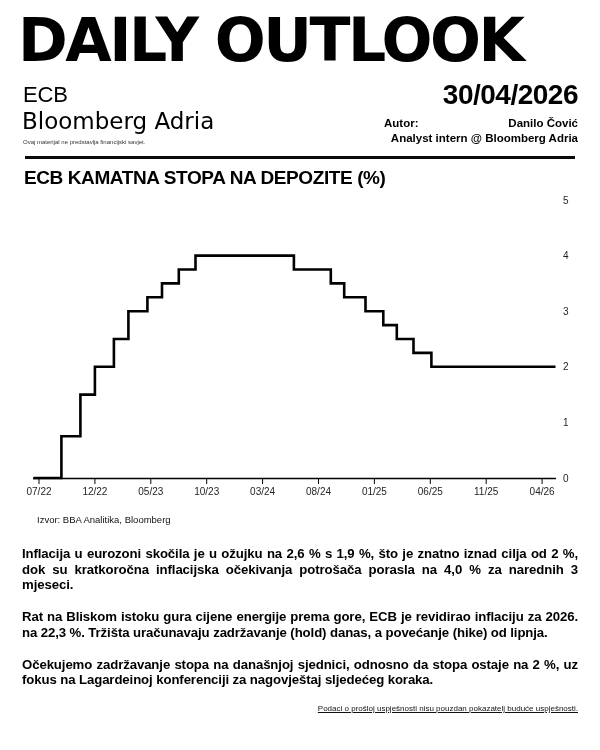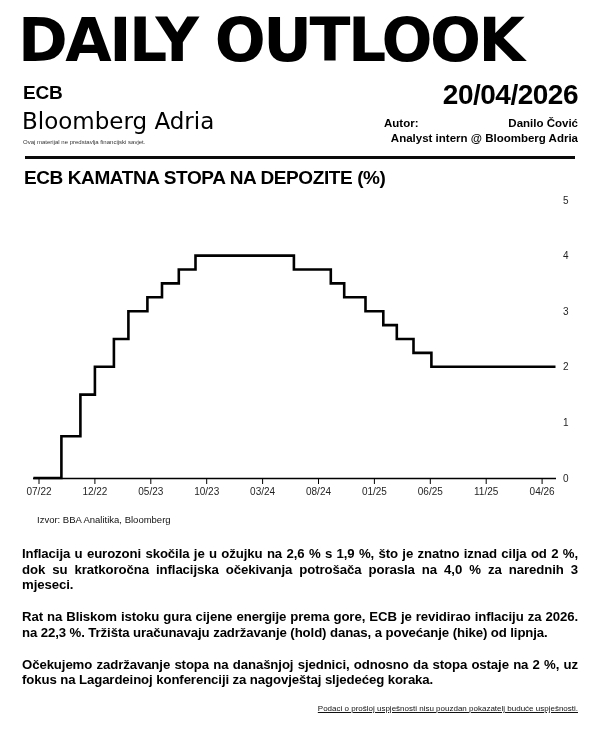--- a/index.html
+++ b/index.html
@@ -1,21 +1,21 @@
 <!DOCTYPE html>
 <html><head>
 <meta charset="utf-8">
 <style>
   html,body{margin:0;padding:0;background:#fff;}
   .page{position:relative;width:600px;height:750px;background:#ffffff;color:#000;
         font-family:"Liberation Sans",sans-serif;overflow:hidden;}
   .abs{position:absolute;}
   .masthead{left:18px;top:10px;font-family:"DejaVu Sans",sans-serif;font-weight:900;
             font-size:60px;line-height:1;letter-spacing:-2.5px;white-space:nowrap;}
-  .topic{left:23px;top:82px;font-size:19px;font-weight:700;letter-spacing:-0.2px;}
+  .topic{left:23px;top:82px;font-size:22px;font-weight:400;letter-spacing:-0.2px;}
   .issue-date{right:22px;top:79px;font-size:28px;font-weight:700;letter-spacing:-0.5px;text-align:right;}
   .brand{left:22px;top:108px;font-family:"DejaVu Sans",sans-serif;font-size:23px;font-weight:400;}
   .brand-disc{left:23px;top:139px;font-size:6px;color:#333;}
   .author{right:22px;top:116px;width:194px;font-size:11.5px;font-weight:700;line-height:1.3;}
   .author-row{display:flex;justify-content:space-between;}
   .author-role{text-align:right;}
   .rule{left:25px;right:25px;top:156px;height:3px;background:#0a0a0a;}
   .chart-title{left:24px;top:167px;font-size:19px;font-weight:800;letter-spacing:-0.4px;}
   #rate-chart{position:absolute;left:0;top:190px;}
   #rate-chart text{font-family:"Liberation Sans",sans-serif;font-size:10px;fill:#1f1f1f;}
@@ -27,21 +27,21 @@
                text-align:right;color:#111;text-decoration:underline;}
 </style>
 </head>
 <body>
 
 <div class="page">
 
   <div class="abs masthead">DAILY OUTLOOK</div>
 
   <div class="abs topic">ECB</div>
-  <div class="abs issue-date">20/04/2026</div>
+  <div class="abs issue-date">30/04/2026</div>
 
   <div class="abs brand">Bloomberg Adria</div>
   <div class="abs brand-disc">Ovaj materijal ne predstavlja financijski savjet.</div>
 
   <div class="abs author">
     <div class="author-row">
       <span>Autor:</span>
       <span>Danilo Čović</span>
     </div>
     <div class="author-role">Analyst intern @ Bloomberg Adria</div>

